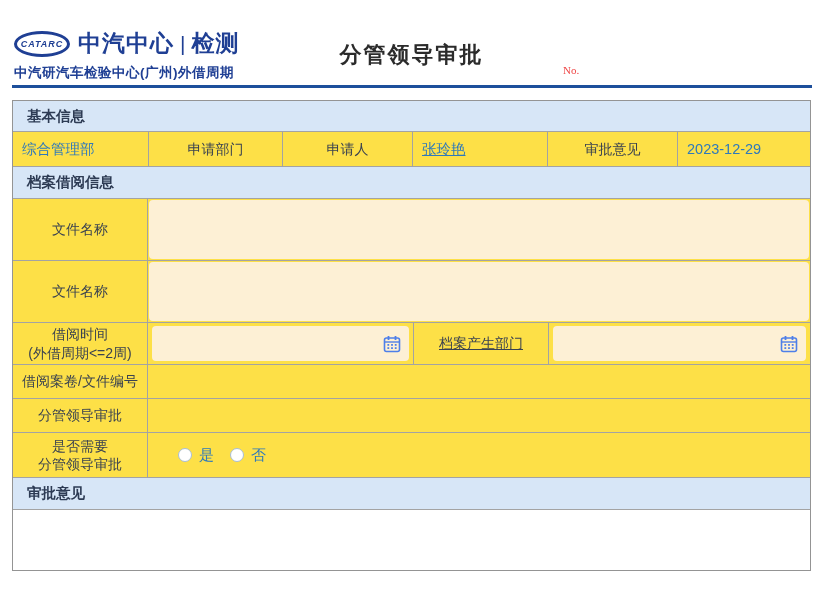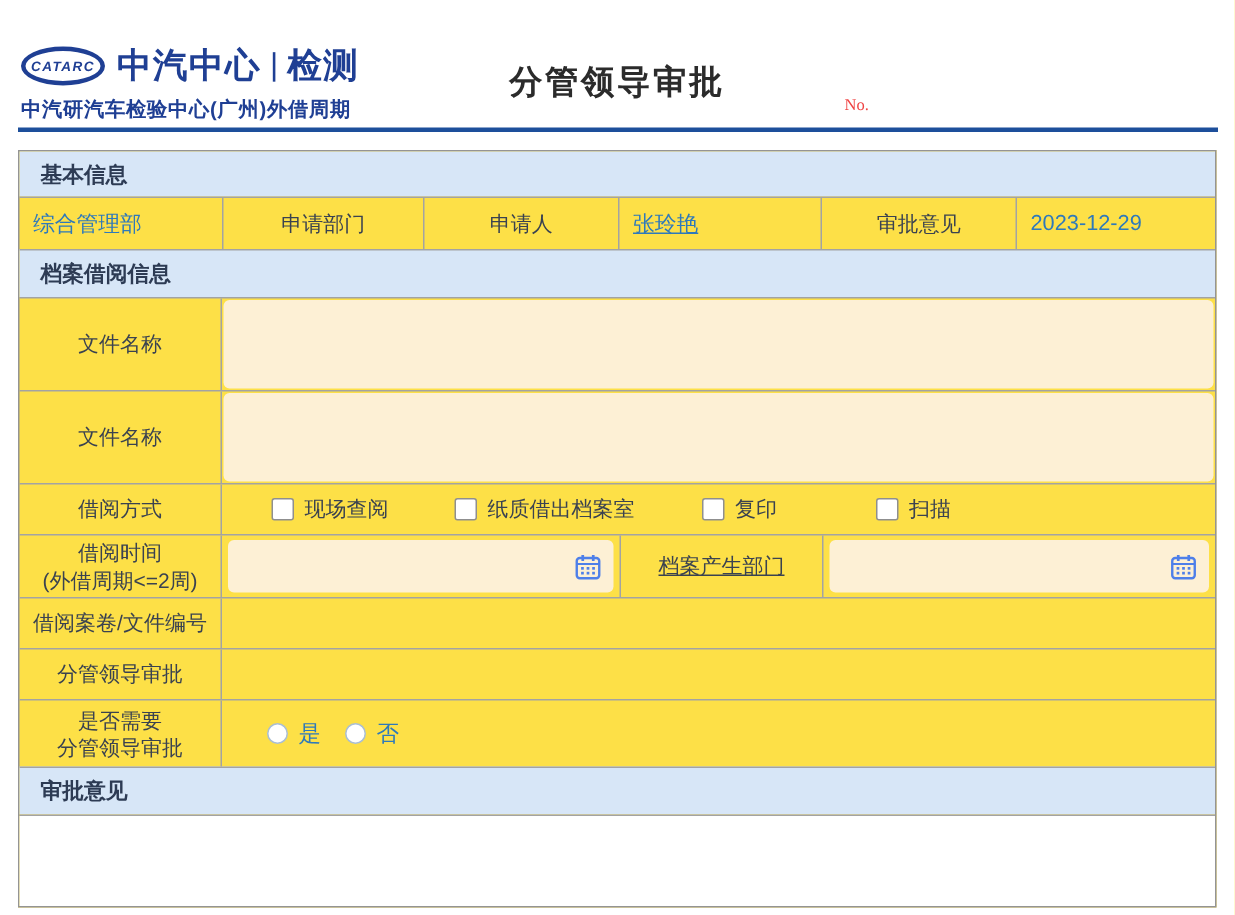--- a/index.html
+++ b/index.html
@@ -146,41 +146,20 @@
       </div>
     </div>
 
     <div class="row r-reason">
       <div class="cell lbl c1">文件名称</div>
       <div class="cell wide">
         <textarea class="fill-area" style=""></textarea>
       </div>
     </div>
 
-    <div class="row r-method">
-      <div class="cell lbl c1">借阅方式</div>
-      <div class="cell method-area">
-        <div class="chk-item">
-          <span class="chk-box"></span>
-          <span class="chk-label">现场查阅</span>
-        </div>
-        <div class="chk-item gap1">
-          <span class="chk-box"></span>
-          <span class="chk-label">纸质借出档案室</span>
-        </div>
-        <div class="chk-item gap2">
-          <span class="chk-box"></span>
-          <span class="chk-label">复印</span>
-        </div>
-        <div class="chk-item gap3">
-          <span class="chk-box"></span>
-          <span class="chk-label">扫描</span>
-        </div>
-      </div>
-    </div>
 
     <div class="row r-time">
       <div class="cell lbl c1">
         <div>
           <div>借阅时间</div>
           <div>(外借周期&lt;=2周)</div>
         </div>
       </div>
       <div class="cell date-cell date-cell-left">
         <div class="date-input">

